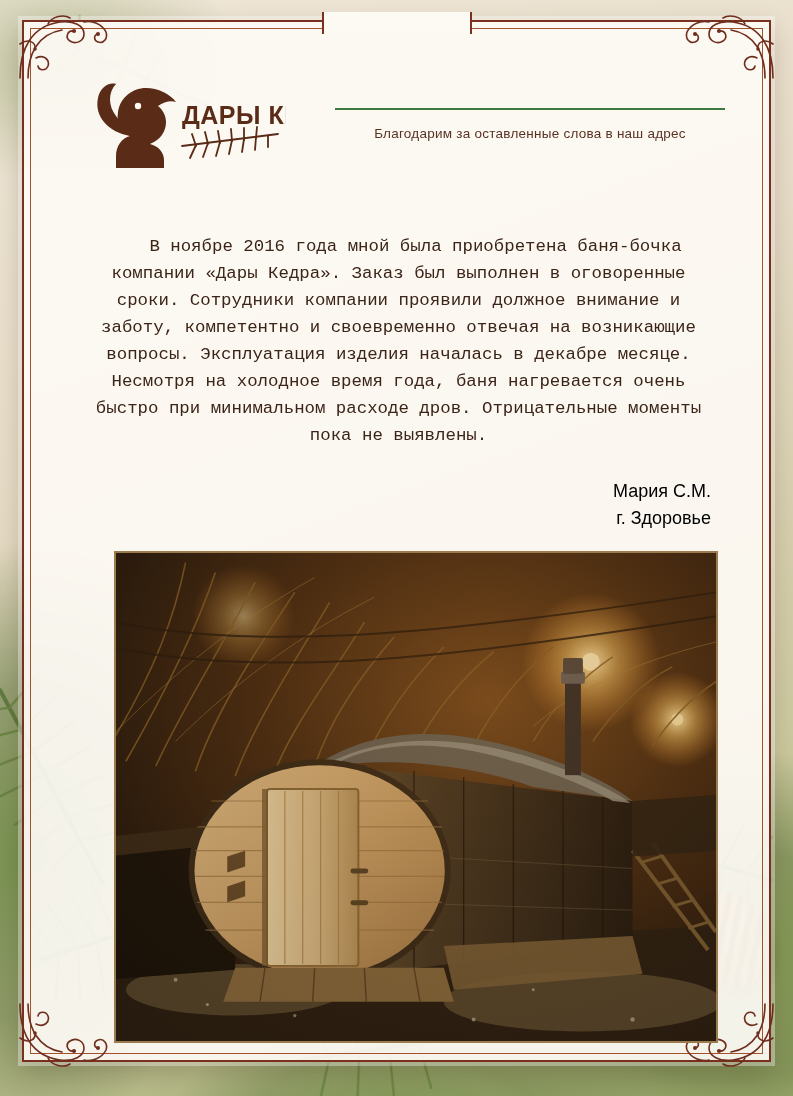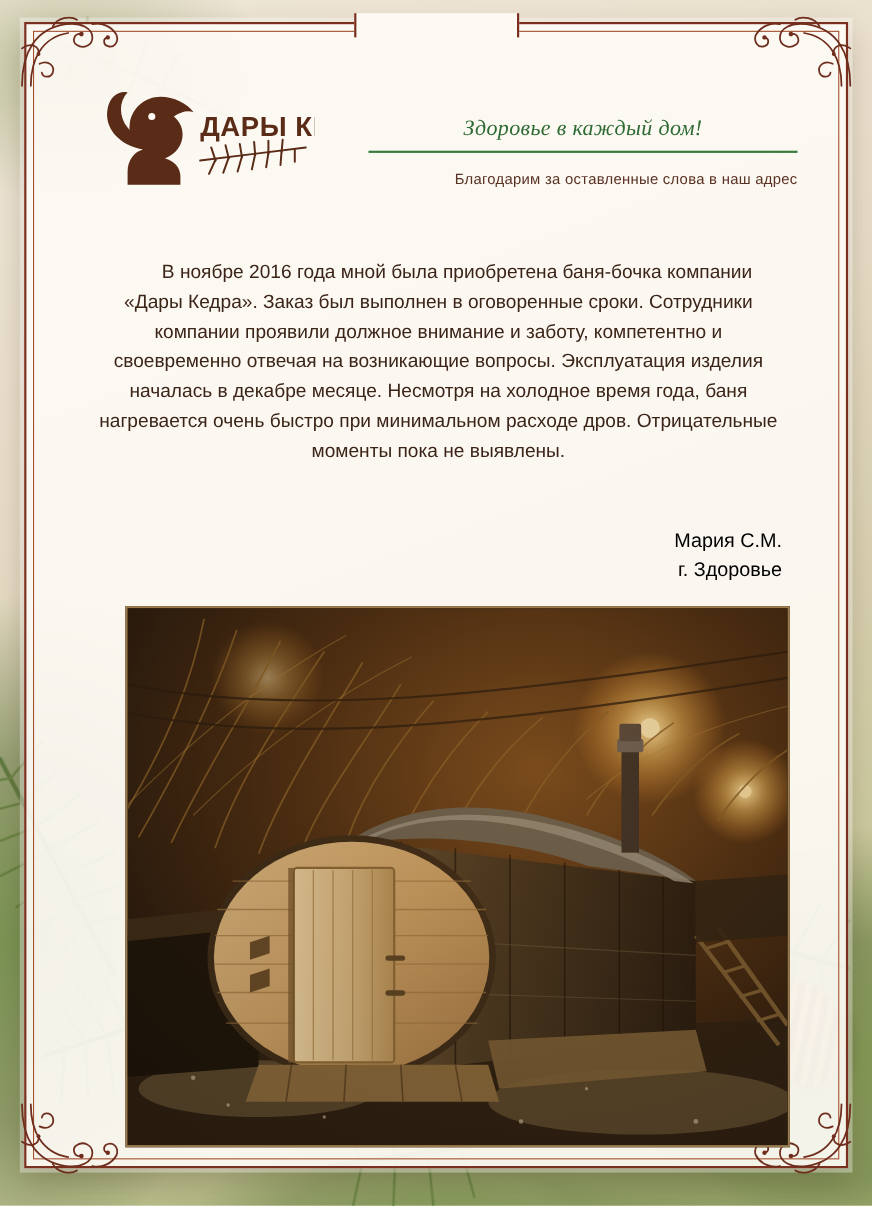--- a/index.html
+++ b/index.html
@@ -118,34 +118,34 @@
   }
   .slogan-rule {
     height: 2px;
     background: #3a7a3e;
     margin: 2px 0 16px 0;
   }
   .thanks {
     font-size: 13.5px;
     color: #5a3224;
     letter-spacing: 0.25px;
-    text-align: right;
   }
 
   
   .letter {
     position: absolute;
     left: 62px;
     right: 58px;
     top: 212px;
     text-align: center;
     font-size: 17.4px;
     line-height: 1.55;
     color: #3b2418;
     text-indent: 0;
+    font-family: Liberation Mono, monospace;
   }
   .letter p { text-align: center; }
   .letter .first-indent { display: inline-block; width: 34px; }
 
   .signature {
     position: absolute;
     right: 58px;
     top: 456px;
     text-align: right;
     font-size: 18px;
@@ -357,21 +357,20 @@
           <line x1="122" y1="68" x2="119" y2="56"></line>
           <line x1="134" y1="67" x2="132" y2="55"></line>
           <line x1="146" y1="65" x2="145" y2="53"></line>
           <line x1="158" y1="64" x2="158" y2="52"></line>
           <line x1="170" y1="62" x2="171" y2="51"></line>
         </g>
       </svg>
     </div>
 
     <div class="slogan-block">
-      <div class="slogan">Здоровье в каждый дом!</div>
       <div class="slogan-rule"></div>
       <div class="thanks">Благодарим за оставленные  слова в наш адрес</div>
     </div>
   </div>
 
   <div class="letter">
     <p><span class="first-indent"></span><span>В ноябре 2016 года мной была приобретена баня-бочка компании «Дары Кедра». Заказ был выполнен в оговоренные сроки. Сотрудники компании проявили должное внимание и заботу, компетентно и своевременно отвечая на возникающие вопросы. Эксплуатация изделия началась в декабре месяце. Несмотря на холодное время года, баня нагревается очень быстро при минимальном расходе дров. Отрицательные моменты пока не выявлены.</span></p>
   </div>
 
   <div class="signature">

